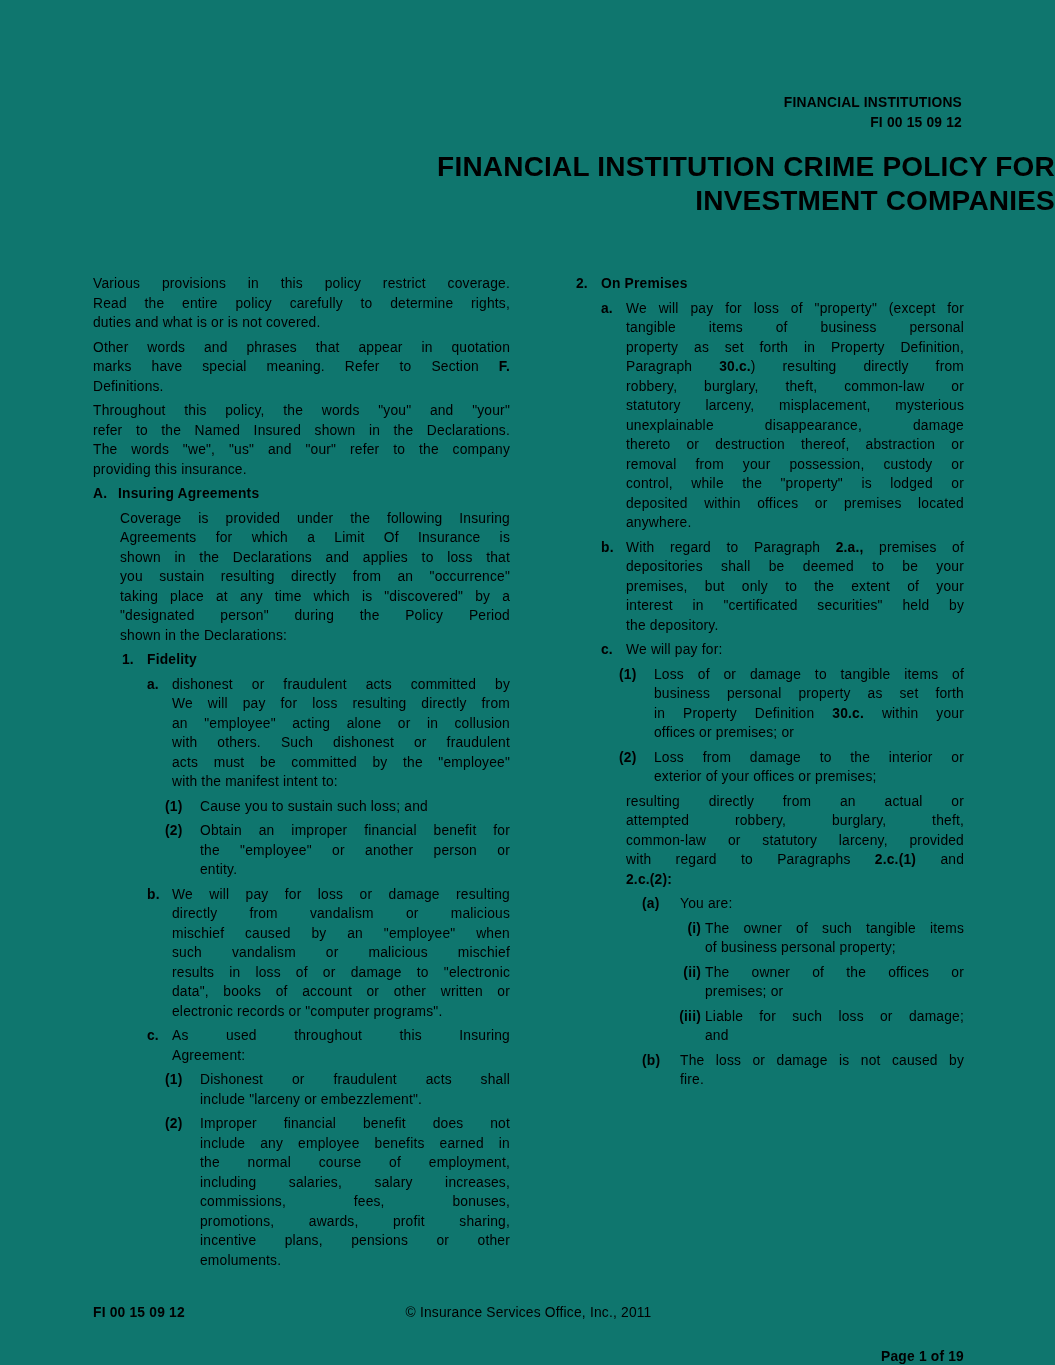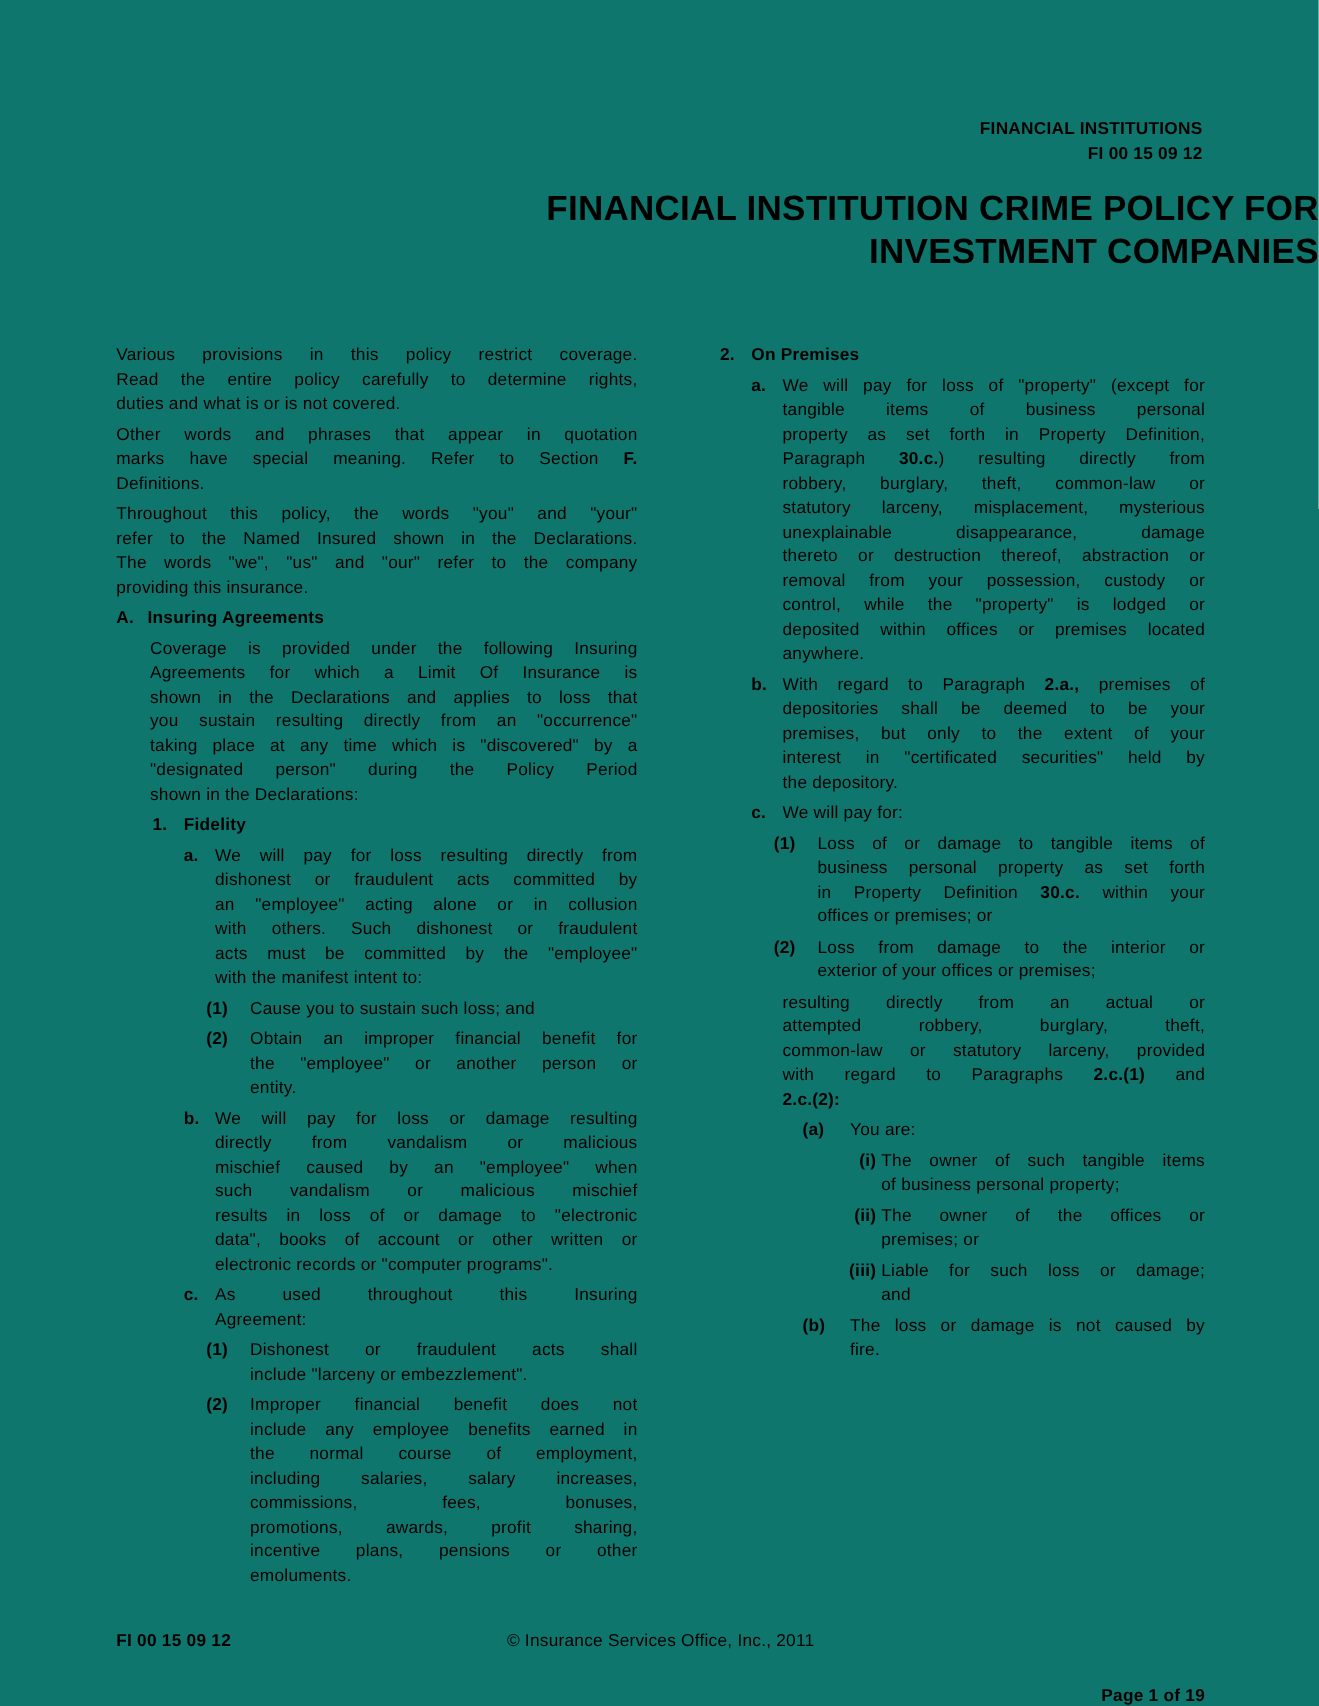--- a/index.html
+++ b/index.html
@@ -82,22 +82,22 @@
         </div>
 
       <div class="blk l1">
         <span class="lbl">1.</span>
         <div class="txt hd">Fidelity</div>
       </div>
 
       <div class="blk l2">
         <span class="lbl">a.</span>
         <div class="txt">
+            <div class="ln"><span class="">dishonest or fraudulent acts committed by</span></div>
             <div class="ln"><span class="">We will pay for loss resulting directly from</span></div>
-            <div class="ln"><span class="">dishonest or fraudulent acts committed by</span></div>
             <div class="ln"><span class="">an "employee" acting alone or in collusion</span></div>
             <div class="ln"><span class="">with others. Such dishonest or fraudulent</span></div>
             <div class="ln"><span class="">acts must be committed by the "employee"</span></div>
             <div class="ln"><span class="">with the manifest intent to:</span></div>
           </div>
       </div>
       <div class="blk l3">
         <span class="lbl">(1)</span>
         <div class="txt">
             <div class="ln"><span class="">Cause you to sustain such loss; and</span></div>

